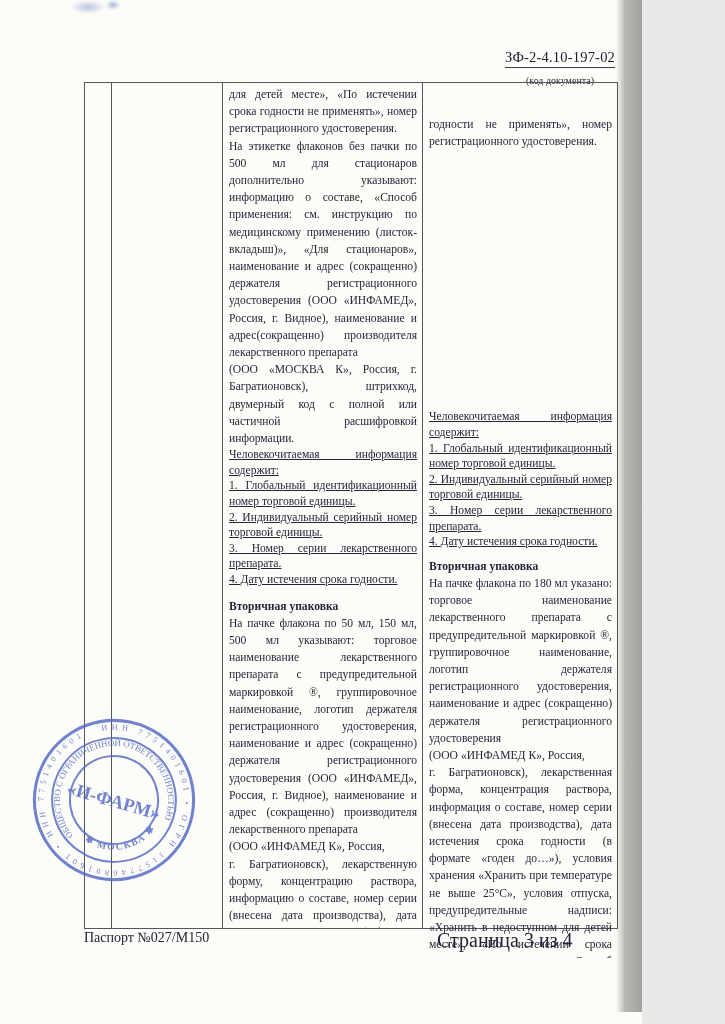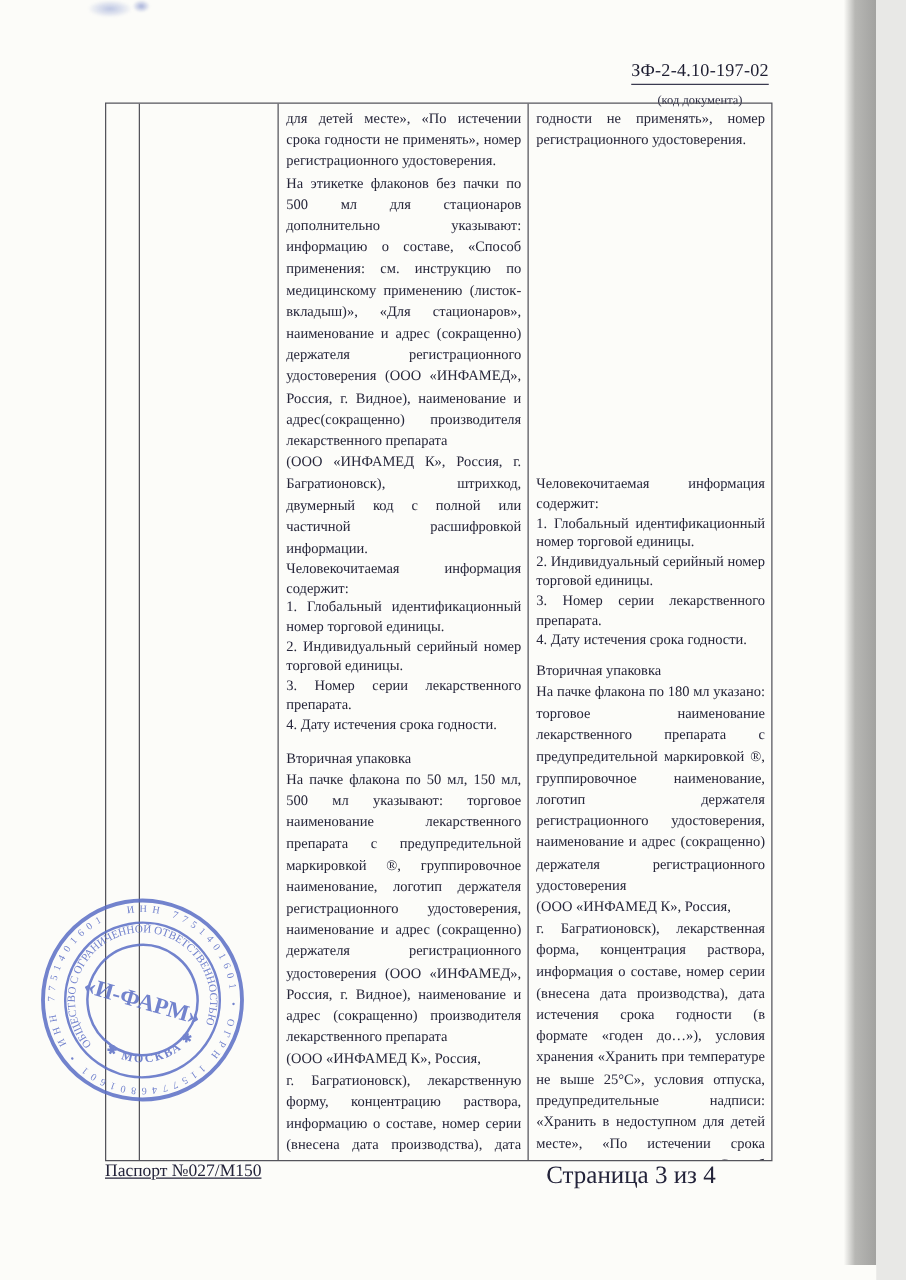--- a/index.html
+++ b/index.html
@@ -1,18 +1,18 @@
 <!DOCTYPE html>
 <html><head>
 <meta charset="utf-8">
 <style>
   * { margin:0; padding:0; box-sizing:border-box; }
   html,body { background:#e8e8e6; }
   #page {
-    position:relative; width:701px; height:1024px;
+    position:relative; width:642px; height:1024px;
     background:#fcfcf9; overflow:hidden;
     font-family:"Liberation Serif", serif;
     color:#26263a;
   }
   
   .edge-band {
     position:absolute; top:0; right:0; width:26px; height:1012px;
     background:linear-gradient(90deg, rgba(160,160,158,0) 0%, #b7b7b4 35%, #a2a2a0 100%);
   }
   
@@ -34,47 +34,47 @@
     font-size:14.5px; letter-spacing:.2px; color:#1e1e32;
     border-bottom:1px solid #3a3a50; padding-bottom:1px; display:inline-block;
   }
   .doc-code-caption { font-size:10px; color:#2a2a40; margin-top:7px; }
   
   .doc-table {
     position:absolute; left:84px; top:82px; width:534px; height:847px;
     border:1px solid #54545c; display:flex;
   }
   .cell { height:100%; border-right:1px solid #54545c; overflow:hidden; }
-  .cell:last-child { border-right:none; }
+  .cell:last-child { border-right:none;margin-top:30px; }
   .c1 { width:27px; }
   .c2 { width:111px; }
   .c3 { width:200px; }
   .c4 { flex:1; }
   .textcell {
     padding:3px 5px 0 6px;
     font-size:11.6px; line-height:17.2px; text-align:justify;
     color:#26263a;
   }
   .textcell p { margin:0; }
-  .list-block { line-height:15.6px; }
-  .sec-heading { font-weight:normal; }
+  .list-block { line-height:15.6px;text-decoration:underline; }
+  .sec-heading { font-weight:bold; }
   .c3 .sec-heading { margin-top:10px; }
   .c4 .list-block { margin-top:259px; }
   .c4 .sec-heading { margin-top:8px; }
   
   .stamp {
     position:absolute; left:29px; top:715px; width:170px; height:170px;
     opacity:.85; transform:rotate(-10deg);
     pointer-events:none;
   }
   .stamp text { fill:#5b6ec6; font-family:"Liberation Serif", serif; }
   .stamp circle { stroke:#5b6ec6; fill:none; }
   
   .footer-left {
-    position:absolute; left:84px; top:930px; font-size:14px; color:#23233a;text-decoration:underline;
+    position:absolute; left:84px; top:930px; font-size:14px; color:#23233a;
   }
   .footer-right {
     position:absolute; left:437px; top:929px; font-size:20px; color:#23233a;
   }
 </style>
 </head>
 <body>
 
 <div id="page">
 
@@ -87,21 +87,21 @@
     <div class="doc-code-caption">(код документа)</div>
   </div>
 
   <div class="doc-table">
     <div class="cell c1"></div>
     <div class="cell c2"></div>
 
     <div class="cell c3 textcell">
       <p>для детей месте», «По истечении срока годности не применять», номер регистрационного удостоверения.</p>
       <p>На этикетке флаконов без пачки по 500 мл для стационаров дополнительно указывают: информацию о составе, «Способ применения: см. инструкцию по медицинскому применению (листок-вкладыш)», «Для стационаров», наименование и адрес (сокращенно) держателя регистрационного удостоверения (ООО «ИНФАМЕД», Россия, г. Видное), наименование и адрес(сокращенно) производителя лекарственного препарата</p>
-      <p>(ООО «ИНФАМЕД К», Россия, г. Багратионовск), штрихкод, двумерный код с полной или частичной расшифровкой информации.</p>
+      <p>(ООО «МОСКВА К», Россия, г. Багратионовск), штрихкод, двумерный код с полной или частичной расшифровкой информации.</p>
       <div class="list-block">
         <p>Человекочитаемая информация содержит:</p>
         <p>1. Глобальный идентификационный номер торговой единицы.</p>
         <p>2. Индивидуальный серийный номер торговой единицы.</p>
         <p>3. Номер серии лекарственного препарата.</p>
         <p>4. Дату истечения срока годности.</p>
       </div>
       <p class="sec-heading">Вторичная упаковка</p>
       <p>На пачке флакона по 50 мл, 150 мл, 500 мл указывают: торговое наименование лекарственного препарата с предупредительной маркировкой ®, группировочное наименование, логотип держателя регистрационного удостоверения, наименование и адрес (сокращенно) держателя регистрационного удостоверения (ООО «ИНФАМЕД», Россия, г. Видное), наименование и адрес (сокращенно) производителя лекарственного препарата</p>
       <p>(ООО «ИНФАМЕД К», Россия,</p>

